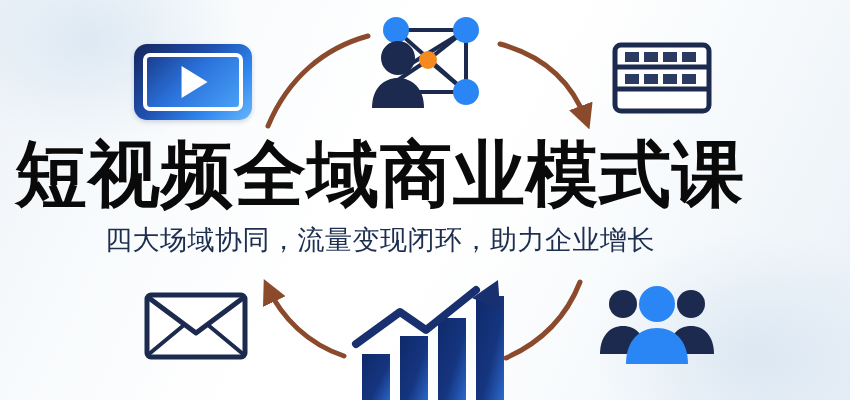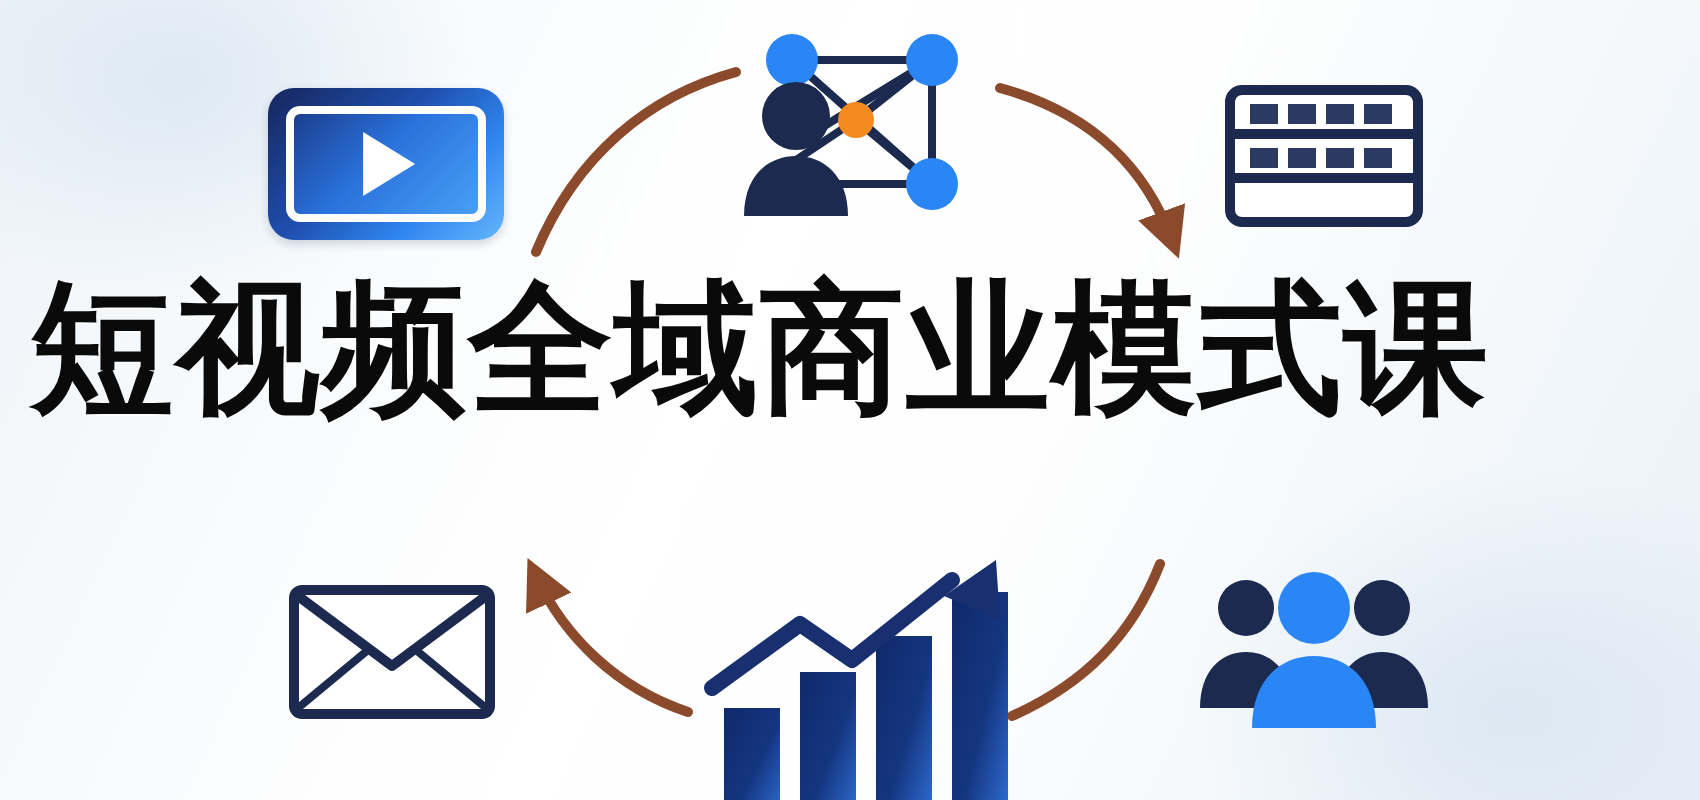--- a/index.html
+++ b/index.html
@@ -195,15 +195,16 @@
       </g>
       <g fill="#2b86f5">
         <circle cx="59" cy="22" r="18"></circle>
         <path d="M 28 82 C 28 58 42 46 59 46 C 76 46 90 58 90 82 Z"></path>
       </g>
     </svg>
   </div>
 
   <div class="title-block">
     <h1 class="main-title">短视频全域商业模式课</h1>
+    <p class="sub-title">四大场域协同，流量变现闭环，助力企业增长</p>
   </div>
 
 </div>
 
 </body></html>

